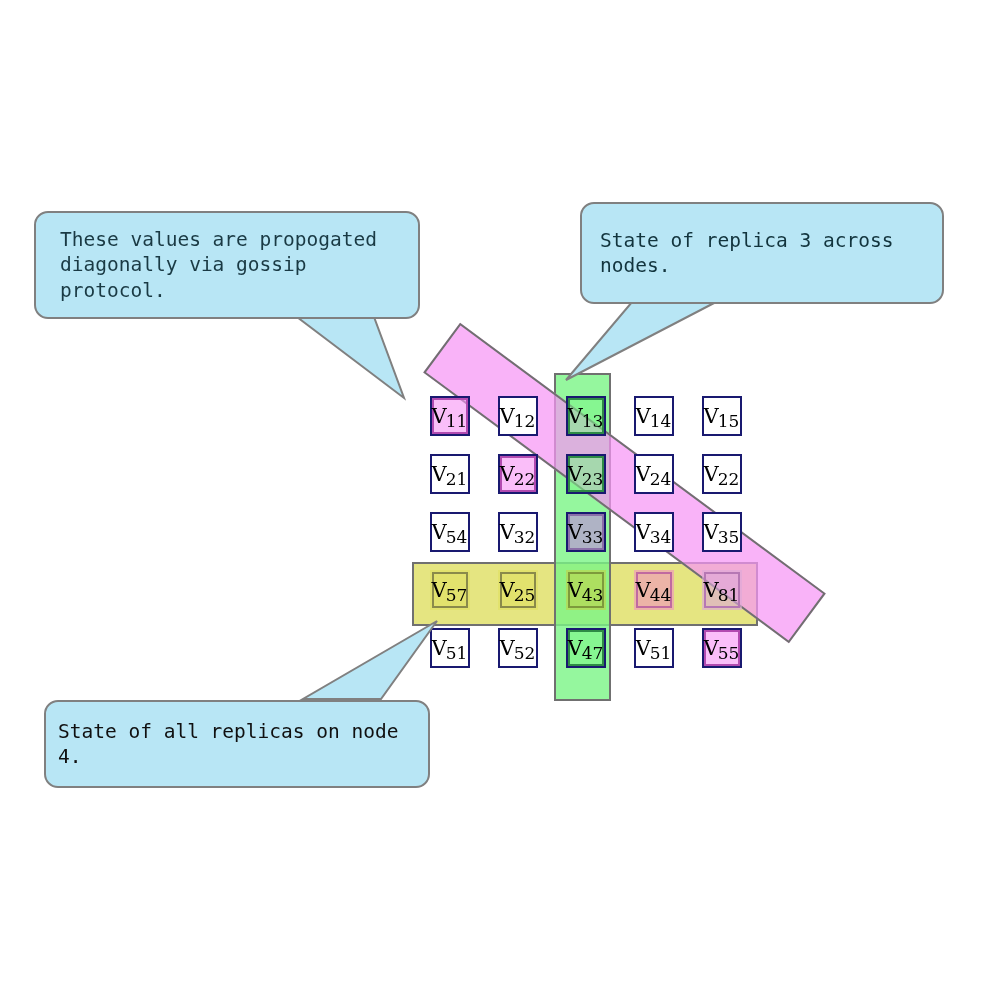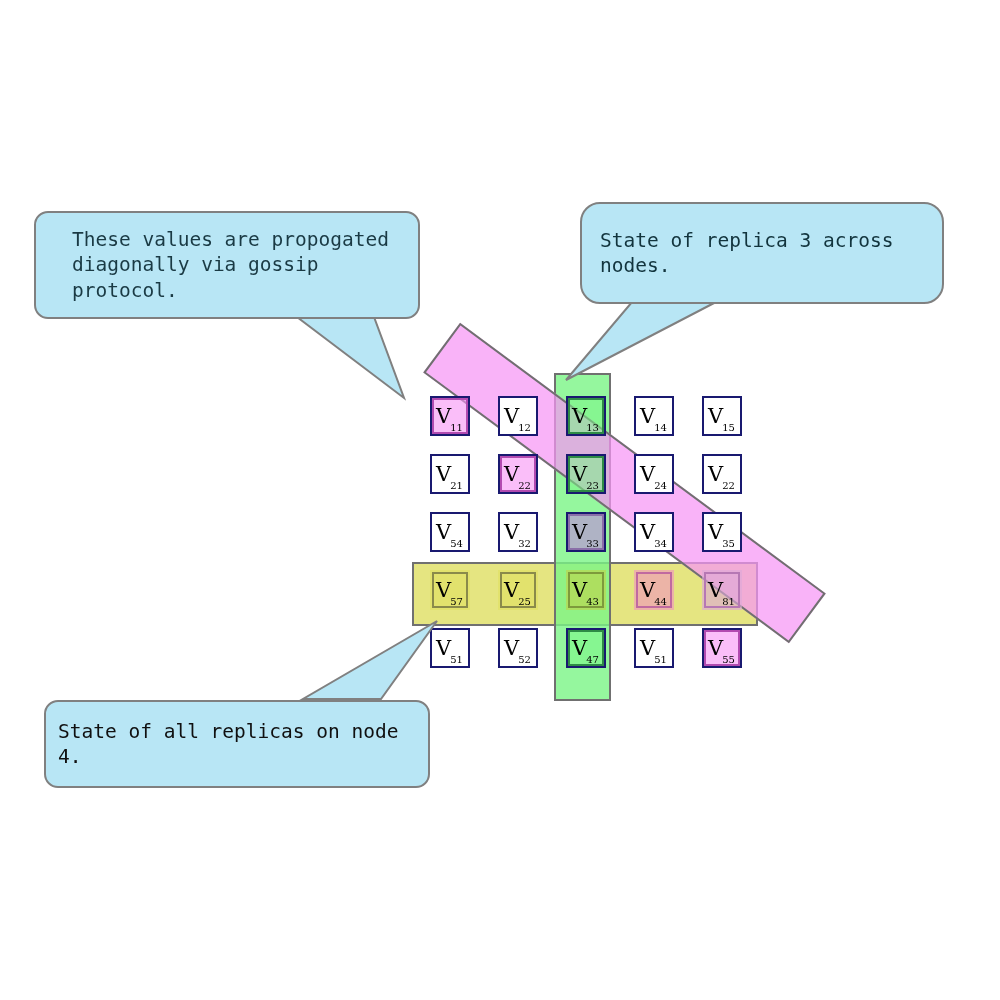--- a/index.html
+++ b/index.html
@@ -34,29 +34,28 @@
     justify-content: flex-start;
     z-index: 30;
   }
   .callout .ctext {
     white-space: pre-line;
     line-height: 1.30;
   }
 
   #callout-gossip {
     left: 34px;  top: 211px;  width: 386px; height: 108px;
-    padding-left: 36px;
+    padding-left: 24px;
     font-size: 19.5px;
   }
   #callout-replica3 {
     left: 580px; top: 202px;  width: 364px; height: 102px;
     padding-left: 18px;
     font-size: 19.5px;
     color: #12343d;
-    border-radius: 20px;
   }
   #callout-node4 {
     left: 44px;  top: 700px;  width: 386px; height: 88px;
     padding-left: 12px;
     font-size: 19.5px;
     color: #101010;
   }
 
   
   #tails { position: absolute; left: 0; top: 0; width: 1000px; height: 1000px; z-index: 25; }
@@ -99,21 +98,21 @@
     background: #ffffff;
     display: flex;
     align-items: center;
     justify-content: center;
     font-family: "DejaVu Serif", serif;
     font-size: 21px;
     color: #000000;
     line-height: 1;
   }
   .cell .v   { font-style: normal; }
-  .cell .sub { font-size: 10px; vertical-align: sub; position: relative; top: 12px; left: -1px; }
+  .cell .sub { font-size: 17px; vertical-align: sub; position: relative; top: 5px; left: -1px; }
 
   
   .cell.hl-magenta {
     background: rgba(247, 150, 245, 0.62);
     box-shadow: inset 0 0 0 2px #b24bb0;
   }
   .cell.hl-green {
     background: rgba(122, 245, 134, 0.55);
     box-shadow: inset 0 0 0 2px #2e8b45;
   }

